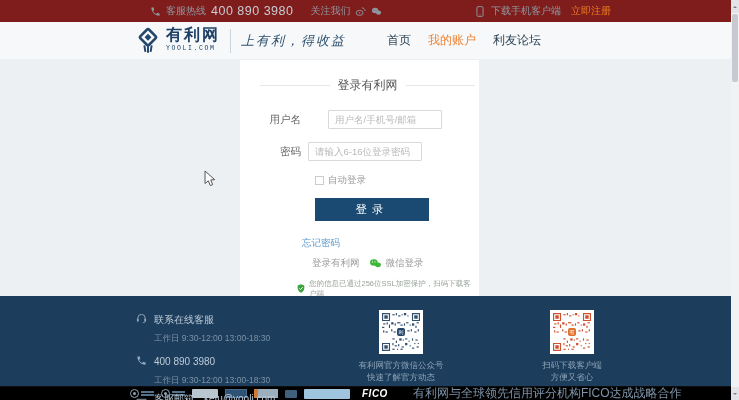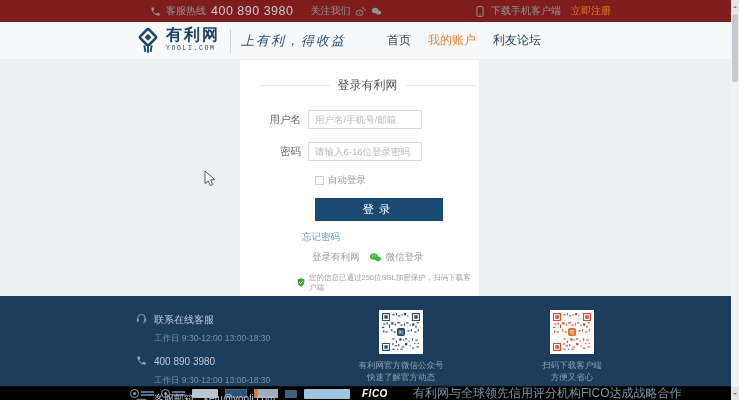--- a/index.html
+++ b/index.html
@@ -30,28 +30,28 @@
   .nav a { text-decoration:none; color:#2b4256; }
   .nav a.active { color:#ee8233; }
 
   
   .main { height:236px; position:relative; background:#edf0f2; }
   .panel { position:absolute; left:240px; top:0; width:239px; height:236px; background:#ffffff; overflow:hidden; }
   .title-row { display:flex; align-items:center; padding:17px 4px 0 20px; }
   .title-line { flex:1; height:1px; background:#e7e7e7; }
   .form-title { margin:0 8px; font-size:12px; color:#555; white-space:nowrap; }
   .field-row { display:flex; align-items:center; margin-top:13px; }
-  .field-row.first { margin-top:16px; }
+  .field-row.first { margin-top:16px;gap:20px; }
   .field-label { width:68px; text-align:right; padding-right:7px; font-size:10.5px; color:#666; }
   .txt-input { width:114px; height:19px; border:1px solid #d9d9d9; border-radius:1px; padding:0 6px; font-size:9.5px; color:#555; background:#fff; outline:none; }
   .txt-input::placeholder { color:#b9b9b9; }
   .cb-row { margin:13px 0 0 75px; display:flex; align-items:center; font-size:9.5px; color:#999; cursor:pointer; }
   .cb-box { width:9px; height:9px; border:1px solid #ccc; background:#fff; margin-right:4px; flex:none; }
-  .login-btn { display:block; margin:11px 0 0 75px; width:128px; height:23px; background:#1a4a72; color:#fff; border:none; font-size:11.5px; letter-spacing:5px; cursor:pointer; font-family:inherit; }
-  .forgot-link { display:inline-block; margin:10px 0 0 62px; font-size:9.5px; color:#5b9bd1; text-decoration:none; }
+  .login-btn { display:block; margin:11px 0 0 75px; width:114px; height:23px; background:#1a4a72; color:#fff; border:none; font-size:11.5px; letter-spacing:5px; cursor:pointer; font-family:inherit; }
+  .forgot-link { display:inline-block; margin:16px 0 0 62px; font-size:9.5px; color:#5b9bd1; text-decoration:none; }
   .other-row { margin:7px 0 0 72px; display:flex; align-items:center; font-size:9.5px; color:#999; }
   .wechat-icon { width:13px; height:13px; color:#3db837; margin:0 4px 0 9px; }
   .wechat-login { color:#999; text-decoration:none; display:flex; align-items:center; cursor:pointer; }
   .secure-row { margin:9px 0 0 56px; display:flex; align-items:flex-start; width:178px; }
   .shield-icon { width:10px; height:11px; flex:none; margin-right:3px; margin-top:1px; }
   .secure-note { font-size:7.5px; color:#9aa49b; line-height:1.35; }
 
   
   .cursor { position:absolute; left:204px; top:110px; z-index:60; pointer-events:none; }
 

